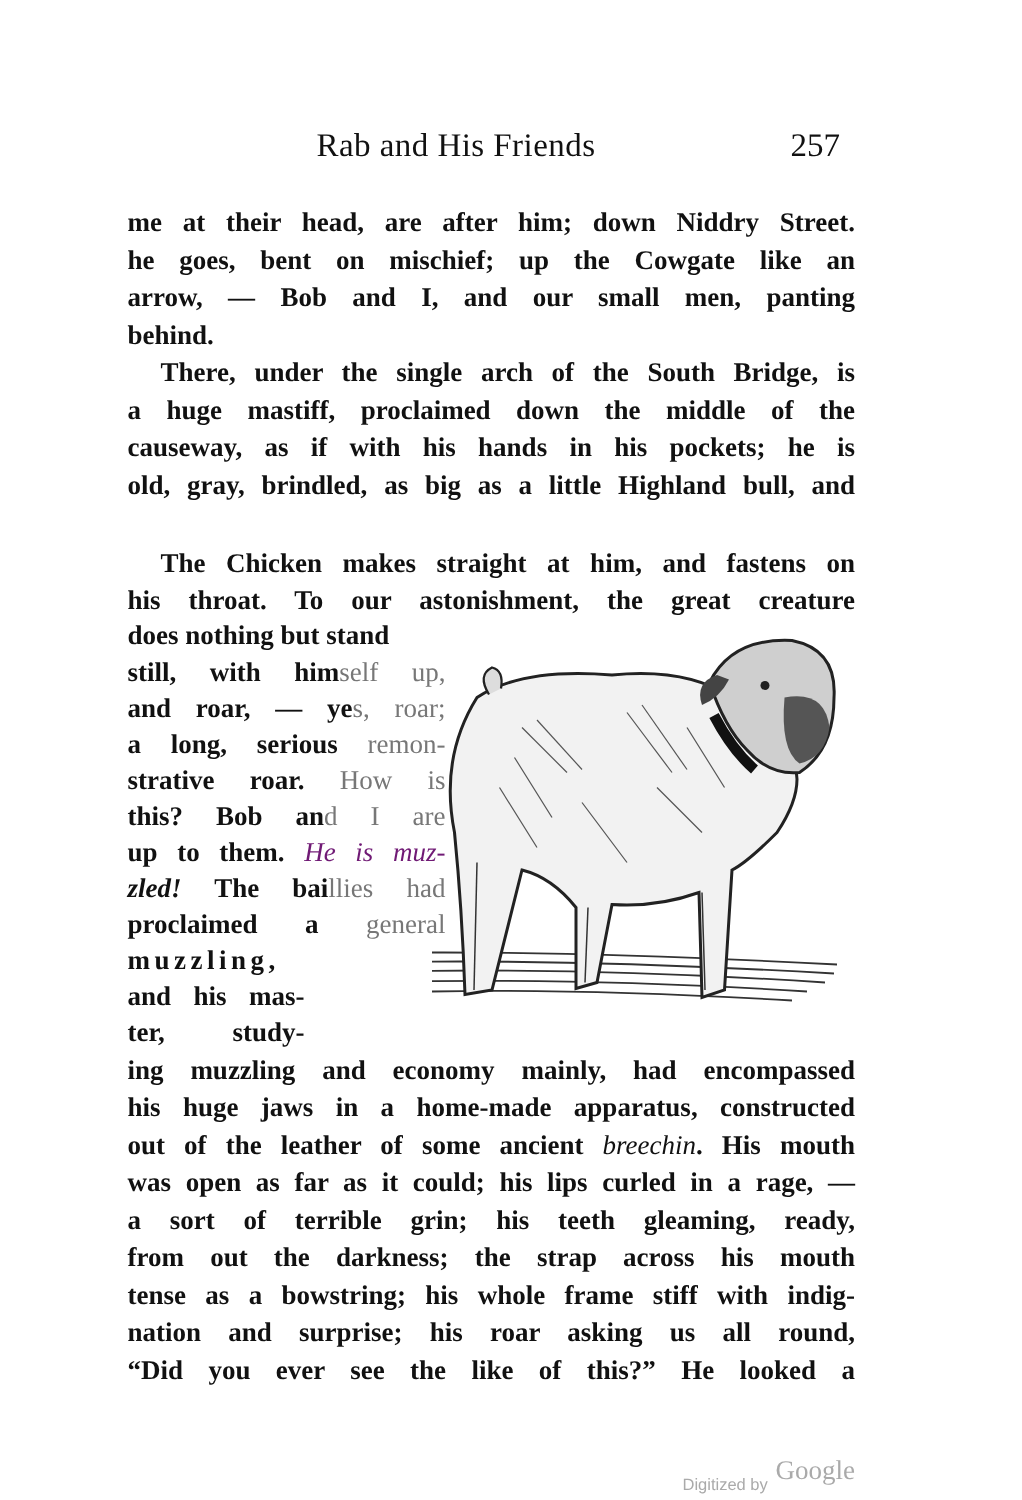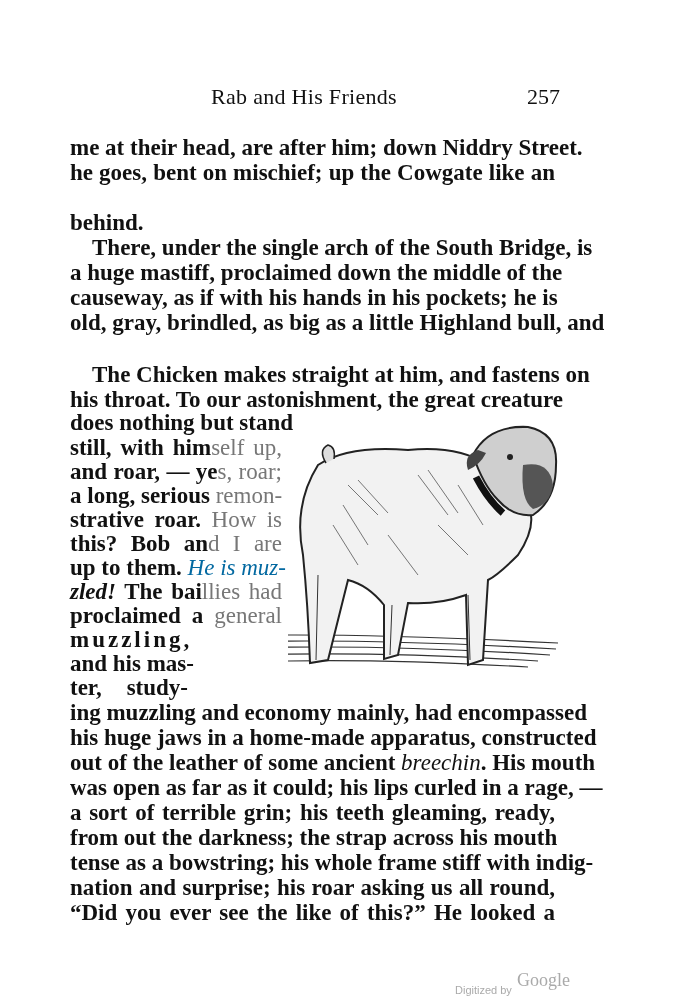--- a/index.html
+++ b/index.html
@@ -3,22 +3,22 @@
 <meta charset="utf-8">
 <style>
   html, body { margin: 0; padding: 0; background: #ffffff; }
   body { width: 681px; height: 1000px; position: relative; overflow: hidden;
          font-family: "DejaVu Serif", "Liberation Serif", serif; color: #111; }
   .page { position: absolute; left: 0; top: 0; width: 681px; height: 708px; margin-top: 20px; }
   .running-head { position: absolute; top: 64px; left: 75px; width: 485px; height: 30px;
                   font-family: "Liberation Serif", serif; font-size: 22px; }
   .running-title { position: absolute; left: 136px; top: 0; letter-spacing: 0.3px; }
   .page-number { position: absolute; right: 0; top: 0; }
-  .line { position: absolute; left: 70px; width: 485px; height: 26px;
-          font-family: "Liberation Serif", serif; font-size: 23px; font-weight: bold;
+  .line { position: absolute; left: 85px; width: 485px; height: 26px;
+          font-family: "Liberation Serif", serif; font-size: 18px; font-weight: bold;
           line-height: 26px; white-space: nowrap; text-align: justify; text-align-last: justify; }
   .line.last { text-align-last: left; }
   .line.indent { padding-left: 22px; width: 463px; }
   .line.narrow { width: 212px; }
   .line.faded-tail span.fade { color: #777; font-weight: normal; }
   .line i { font-style: italic; }
   .illustration { position: absolute; left: 288px; top: 385px; width: 280px; height: 285px; }
   .footer { position: absolute; left: 455px; top: 950px; width: 170px; height: 30px; color: #aaa; }
   .footer .small { font-family: "Liberation Sans", sans-serif; font-size: 11px; position: absolute; left: 0; top: 14px; }
   .footer .brand { font-family: "Liberation Serif", serif; font-size: 18px; position: absolute; left: 62px; top: 0; }
@@ -28,35 +28,36 @@
 
 <div class="page">
 
   <div class="running-head">
     <span class="running-title">Rab and His Friends</span>
     <span class="page-number">257</span>
   </div>
 
   <div class="line" style="top:115px">me at their head, are after him; down Niddry Street.</div>
   <div class="line" style="top:140px">he goes, bent on mischief; up the Cowgate like an</div>
+  <div class="line" style="top:165px">arrow, — Bob and I, and our small men, panting</div>
   <div class="line last" style="top:190px">behind.</div>
   <div class="line indent" style="top:215px">There, under the single arch of the South Bridge, is</div>
   <div class="line" style="top:240px">a huge mastiff, proclaimed down the middle of the</div>
   <div class="line" style="top:265px">causeway, as if with his hands in his pockets; he is</div>
   <div class="line" style="top:290px">old, gray, brindled, as big as a little Highland bull, and</div>
   <div class="line" style="top:367px">his throat.  To our astonishment, the great creature</div>
   <div class="line indent" style="top:342px">The Chicken makes straight at him, and fastens on</div>
   <div class="line narrow last" style="top:390px">does nothing but stand</div>
 
   <div class="line narrow faded-tail" style="top:415px"><span>still, with him</span><span class="fade">self up,</span></div>
   <div class="line narrow faded-tail" style="top:439px"><span>and roar, — ye</span><span class="fade">s, roar;</span></div>
   <div class="line narrow faded-tail" style="top:463px"><span>a long, serious </span><span class="fade">remon-</span></div>
   <div class="line narrow faded-tail" style="top:487px"><span>strative roar.  </span><span class="fade">How is</span></div>
   <div class="line narrow faded-tail" style="top:511px"><span>this?  Bob an</span><span class="fade">d I are</span></div>
-  <div class="line narrow faded-tail" style="top:535px"><span>up to them.  </span><i class="fade" style="color:#0369a1;font-weight:normal">He is muz-</i></div>
+  <div class="line narrow faded-tail" style="top:535px"><span>up to them.  </span><i class="fade" style="color:#701a75;font-weight:normal">He is muz-</i></div>
   <div class="line narrow faded-tail" style="top:559px"><i>zled!</i><span>  The bai</span><span class="fade">llies had</span></div>
   <div class="line narrow faded-tail" style="top:583px"><span>proclaimed  a  </span><span class="fade">general</span></div>
   <div class="line" style="top:607px;width:118px;letter-spacing:3px">muzzling,</div>
   <div class="line" style="top:631px;width:118px">and his mas-</div>
   <div class="line" style="top:655px;width:118px">ter,  study-</div>
 
   <div class="illustration">
     <svg width="280" height="285" viewBox="0 0 280 285">
 
       <g stroke="#333" stroke-width="1.2" fill="none">

